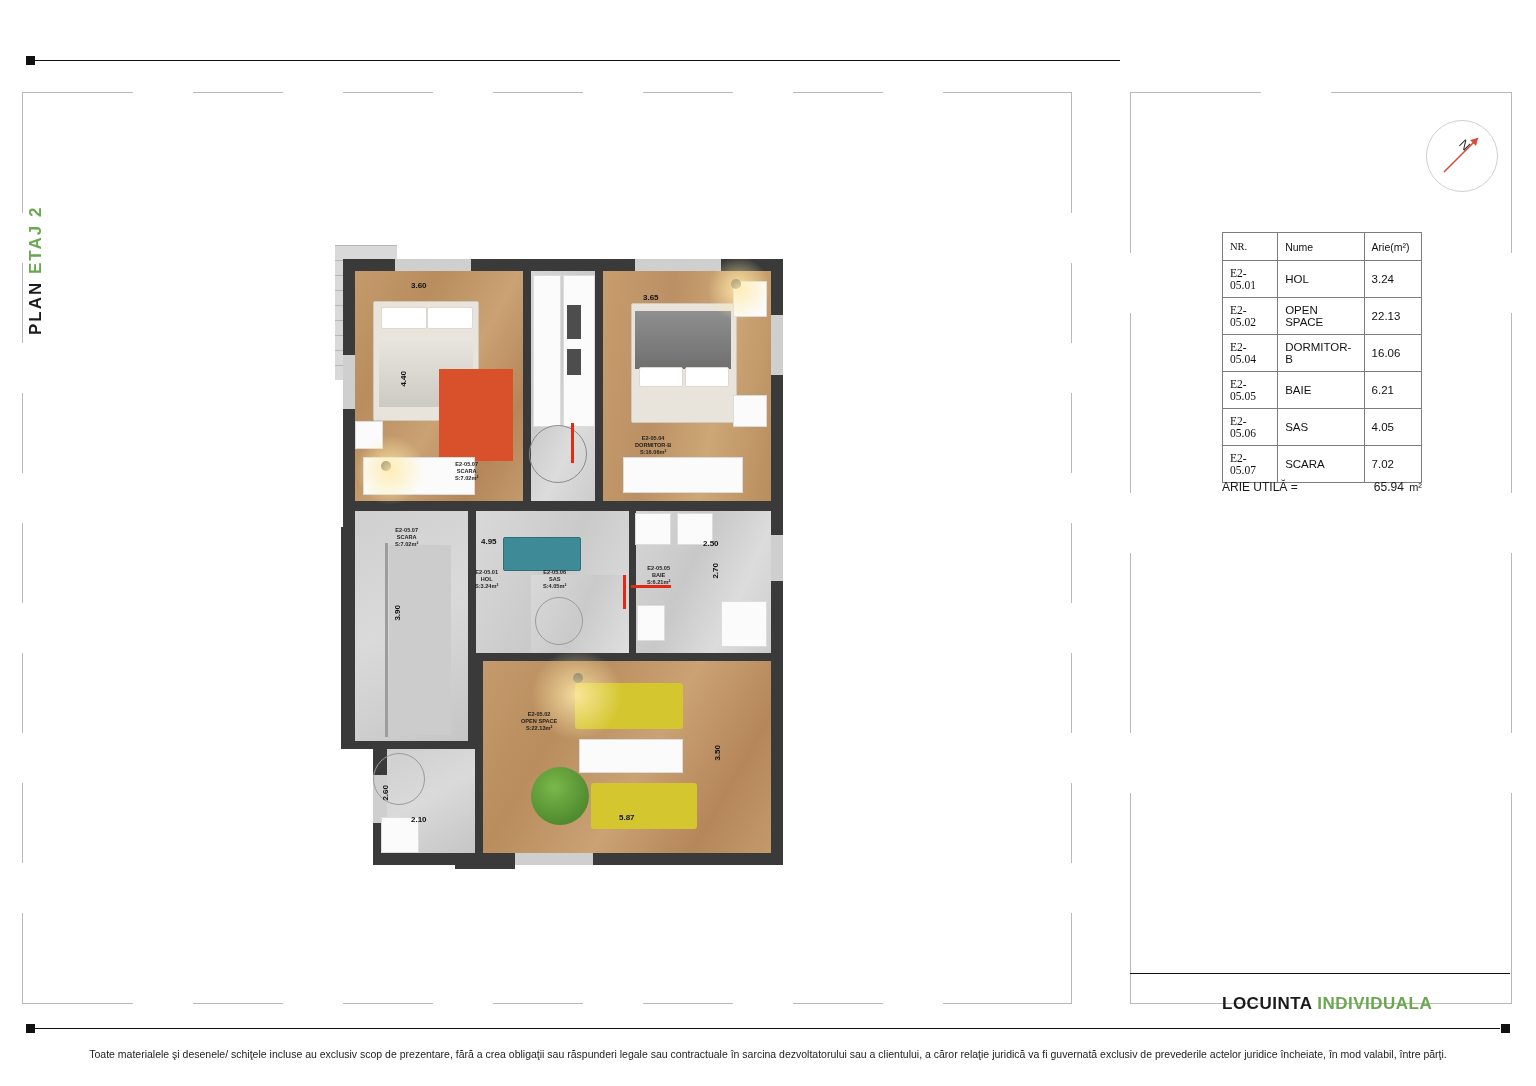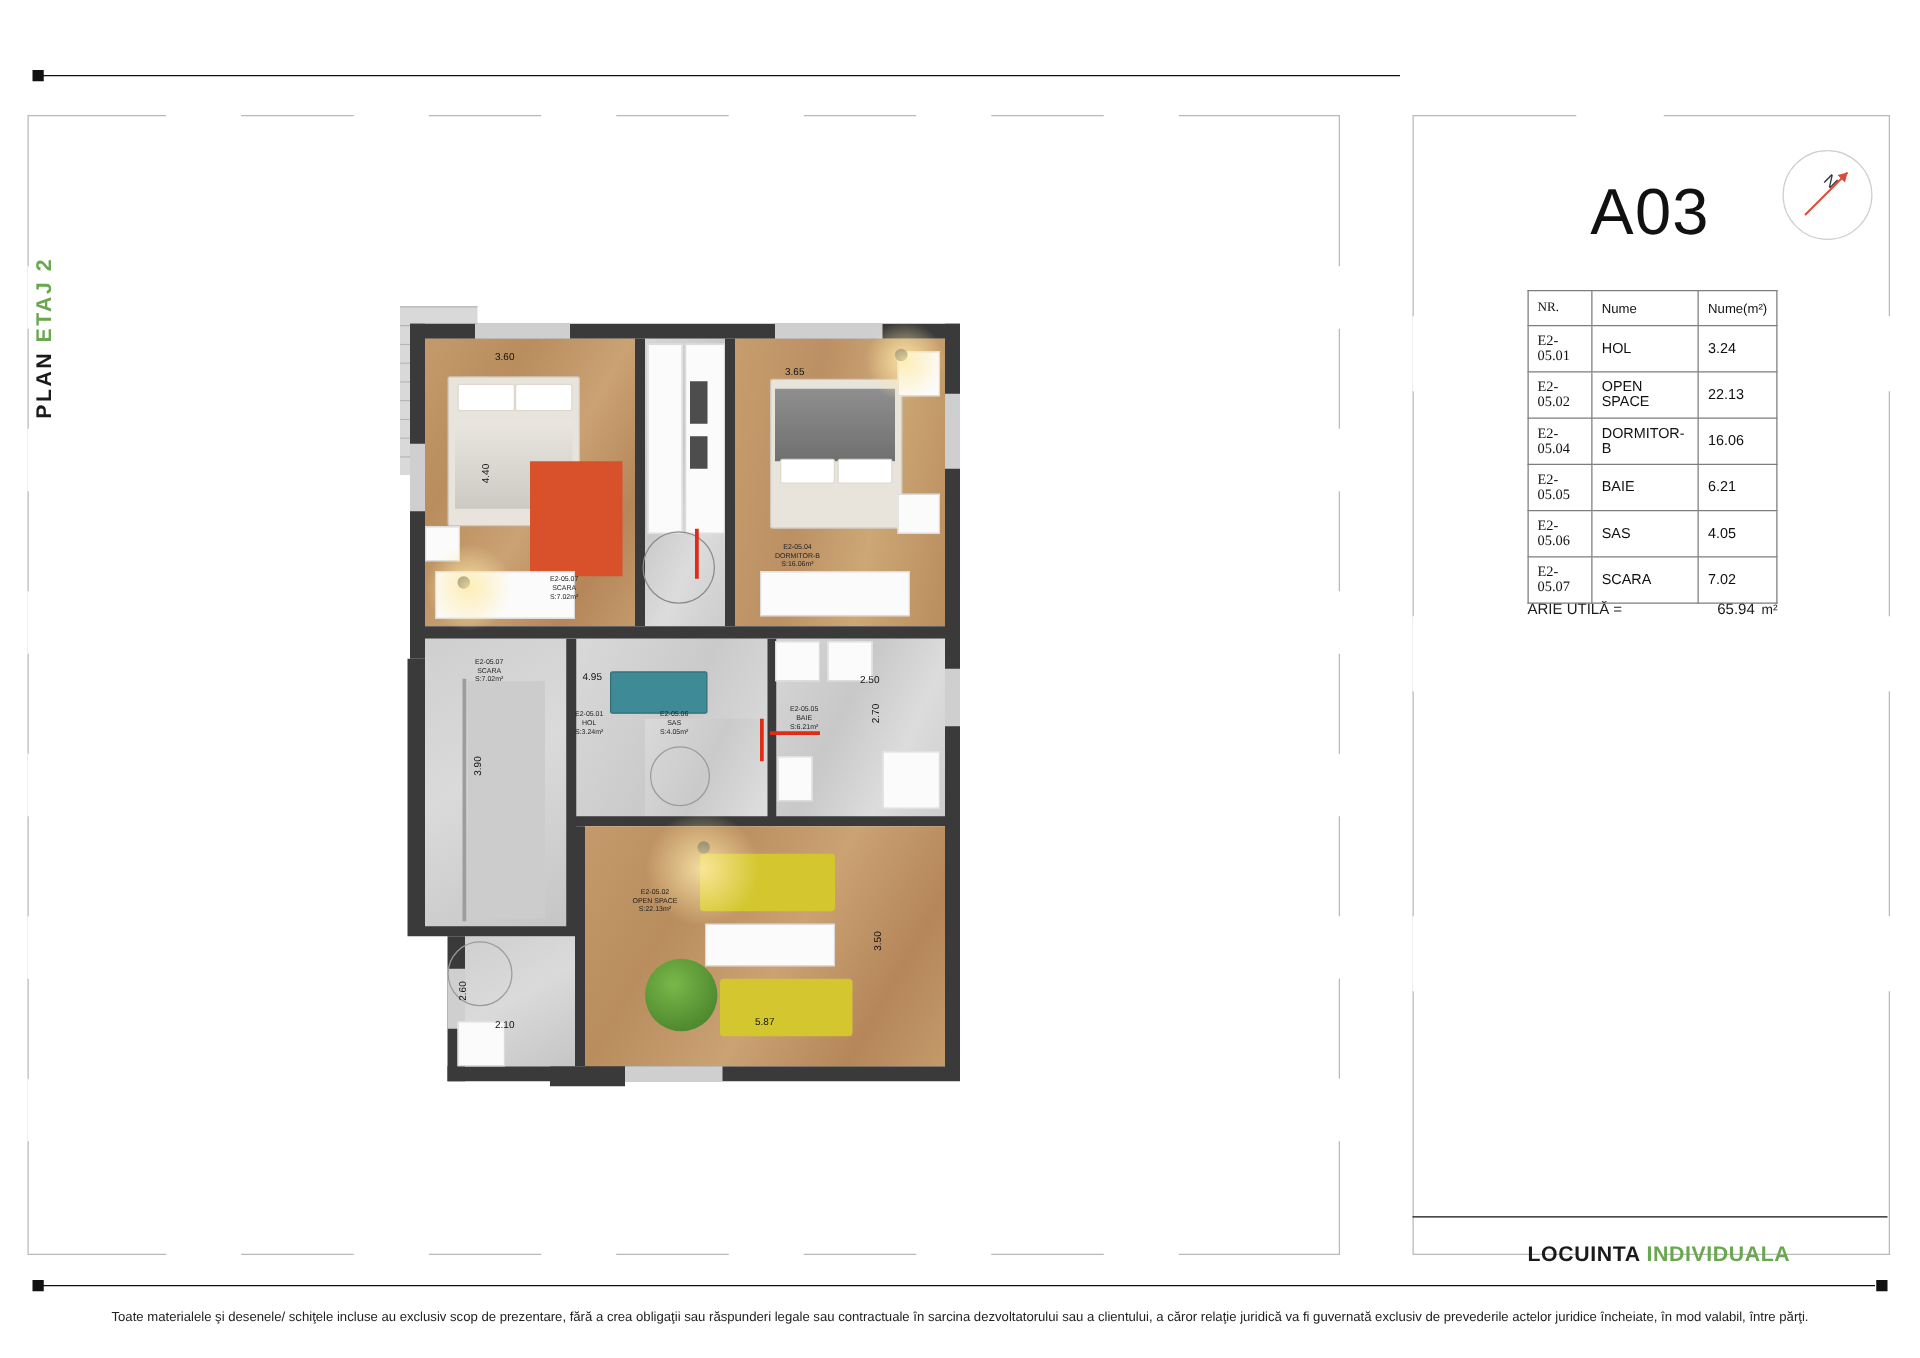--- a/index.html
+++ b/index.html
@@ -84,21 +84,21 @@
   .total .u{font-size:11px;}
 
   .locuinta{
     position:absolute;left:1222px;bottom:72px;font-size:17px;font-weight:700;letter-spacing:.5px;
   }
   .locuinta .grn{color:#6aa84f;}
   .rpanel-rule{position:absolute;left:1130px;bottom:112px;width:380px;height:1px;background:#111;}
 
   
   .plan{
-    position:absolute;left:320px;top:245px;width:460px;height:640px;
+    position:absolute;left:335px;top:245px;width:460px;height:640px;font-weight:bold;
   }
   .wall{position:absolute;background:#3a3a3a;}
   .room{position:absolute;}
   .floor-wood{background:linear-gradient(120deg,#c49a6c 0%,#b98d5e 28%,#caa274 55%,#b5865a 80%,#c39a6b 100%);} 
   .floor-wood2{background:linear-gradient(100deg,#c79d6d 0%,#bb9064 35%,#cda776 65%,#b98d5e 100%);} 
   .floor-grey{background:linear-gradient(115deg,#d6d6d6 0%,#c8c8c8 40%,#dcdcdc 70%,#cccccc 100%);} 
   .floor-grey2{background:linear-gradient(150deg,#cfcfcf 0%,#dadada 45%,#c4c4c4 100%);} 
   .floor-tile{background:linear-gradient(115deg,#d9d9d9 0%,#cacaca 50%,#e0e0e0 100%);} 
 
   .lbl{
@@ -327,37 +327,36 @@
     <div class="tick" style="left:-1px;top:160px;width:3px;height:60px;"></div>
     <div class="tick" style="left:-1px;top:400px;width:3px;height:60px;"></div>
     <div class="tick" style="left:-1px;top:640px;width:3px;height:60px;"></div>
     <div class="tick" style="right:-1px;top:160px;width:3px;height:60px;"></div>
     <div class="tick" style="right:-1px;top:400px;width:3px;height:60px;"></div>
     <div class="tick" style="right:-1px;top:640px;width:3px;height:60px;"></div>
     <div class="tick" style="top:-1px;left:130px;width:70px;height:3px;"></div>
     <div class="tick" style="bottom:-1px;left:130px;width:70px;height:3px;"></div>
   </div>
 
-  <div class="apt-code">A03</div>
 
   <div class="compass">
     <div class="circ"></div>
     <svg width="70" height="70" viewBox="0 0 70 70" aria-hidden="true">
       <line x1="18" y1="52" x2="52" y2="18" stroke="#d94b3a" stroke-width="1.6"></line>
       <polygon points="52,18 44,20 50,26" fill="#d94b3a"></polygon>
       <text x="35" y="26" font-size="13" font-family="Liberation Sans, sans-serif" fill="#333" transform="rotate(45 35 22)">N</text>
     </svg>
   </div>
 
   <table class="tbl">
     <tbody>
       <tr class="head">
         <td class="c1">NR.</td>
         <td class="c2">Nume</td>
-        <td class="c3">Nume(m²)</td>
+        <td class="c3">Arie(m²)</td>
       </tr>
       <tr>
         <td class="c1">E2-05.01</td>
         <td class="c2">HOL</td>
         <td class="c3">3.24</td>
       </tr>
       <tr>
         <td class="c1">E2-05.02</td>
         <td class="c2">OPEN SPACE</td>
         <td class="c3">22.13</td>

